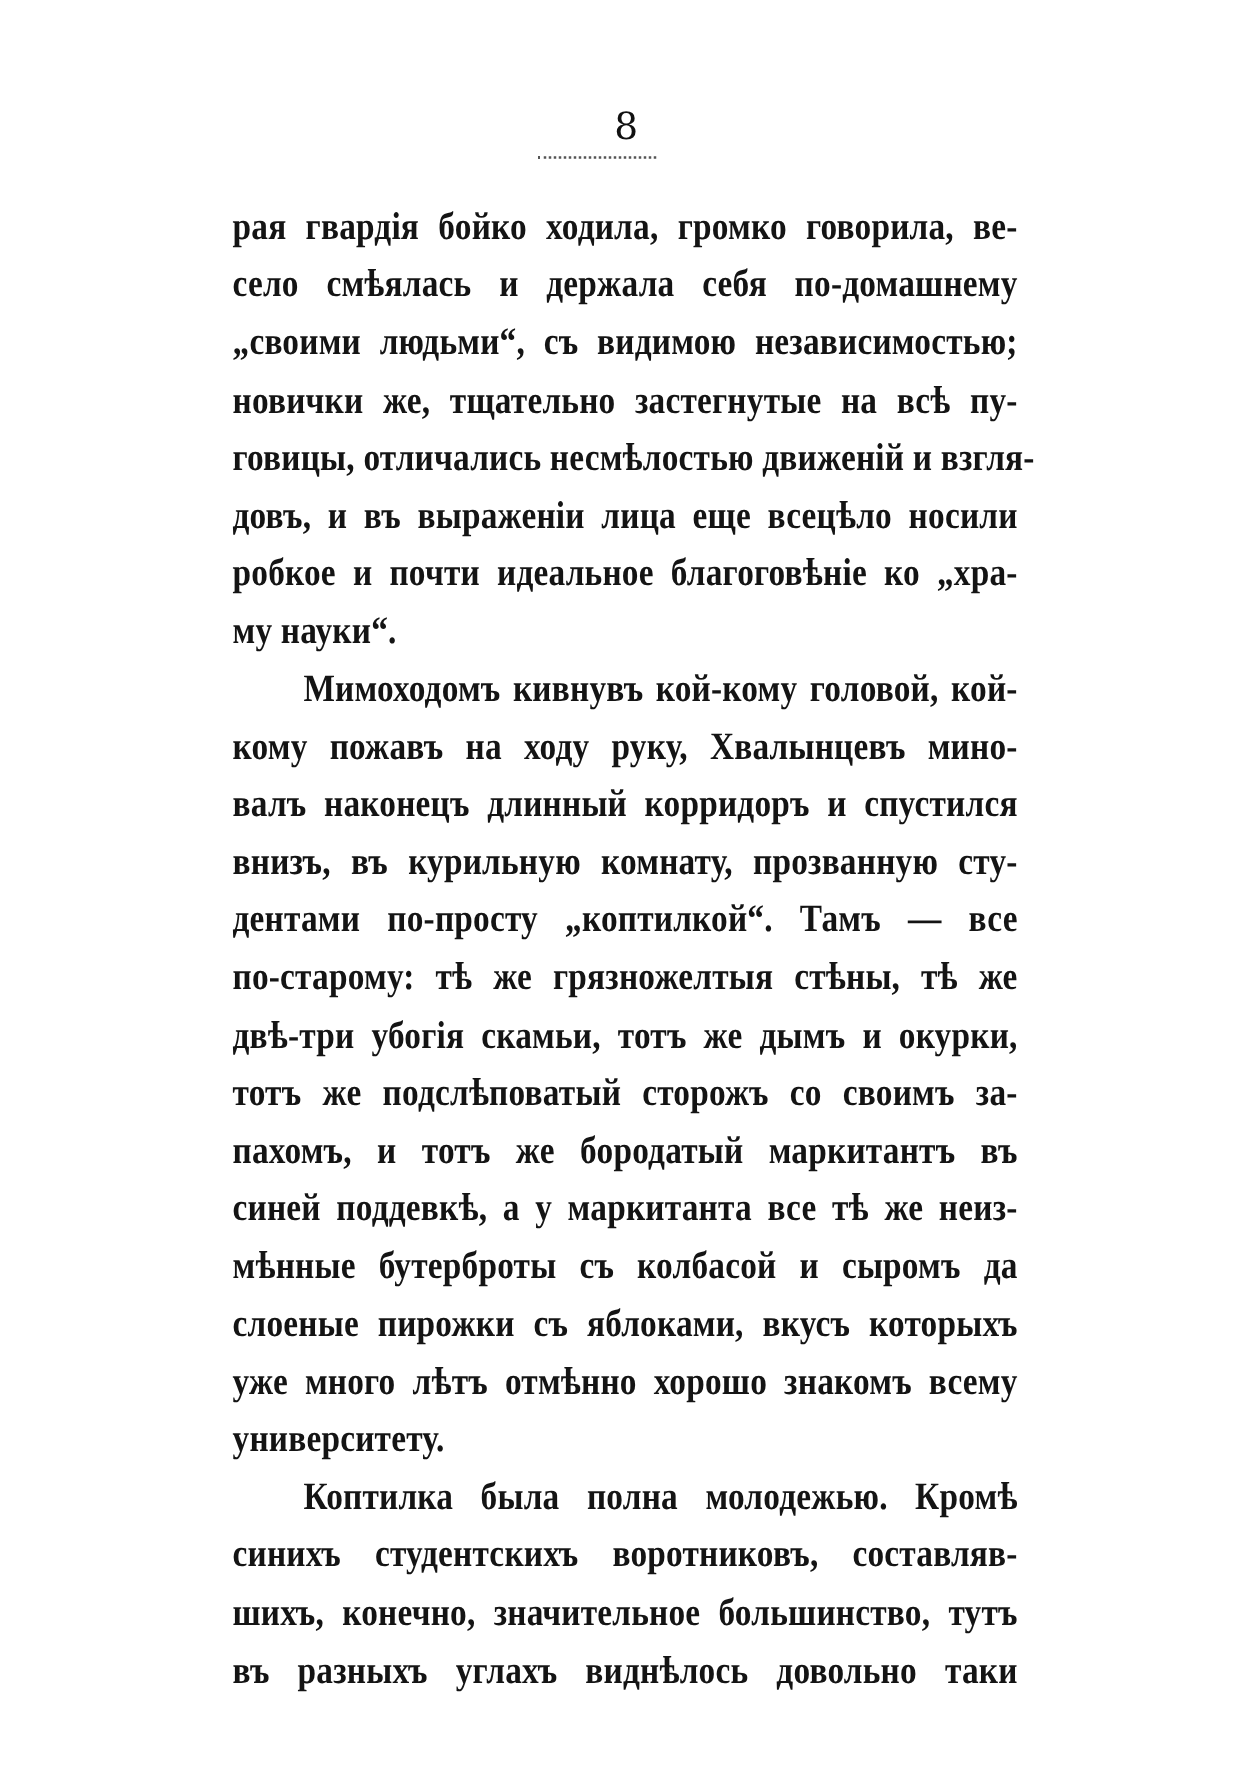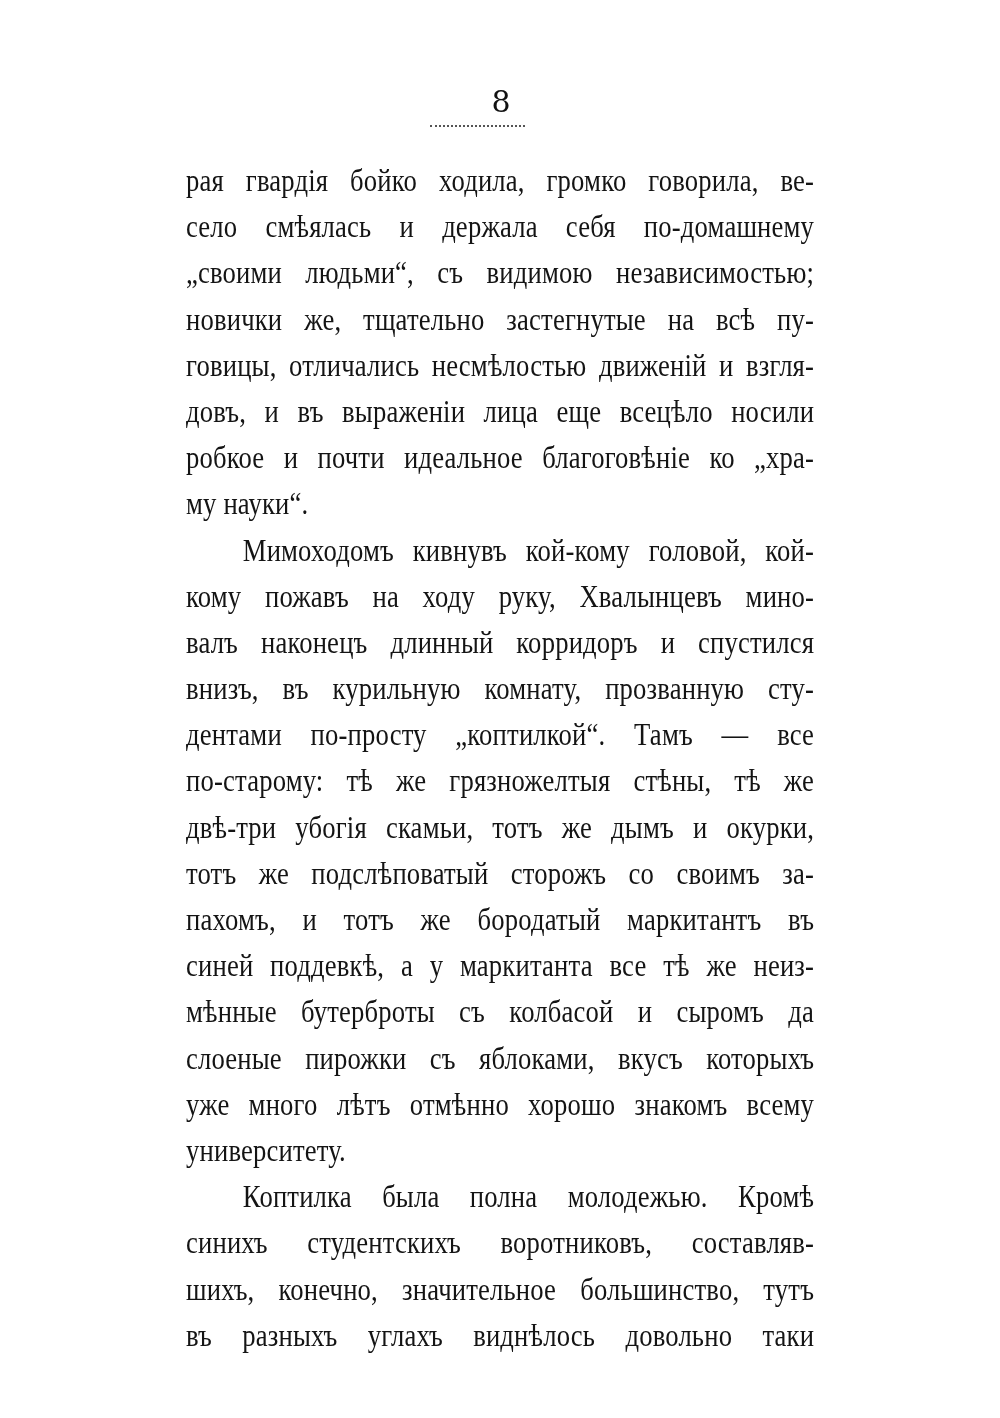--- a/index.html
+++ b/index.html
@@ -6,21 +6,21 @@
   body { width:1000px; height:1418px; position:relative; overflow:hidden; }
   .page { position:absolute; left:0; top:0; width:1000px; height:1418px; background:#fff; }
   .page-number {
     position:absolute; left:486px; top:84px; width:30px; text-align:center;
     font-family:"DejaVu Serif", serif; font-size:30px; color:#111;
   }
   .header-rule {
     position:absolute; left:430px; top:125px; width:95px; height:0;
     border-top:2px dotted #555;
   }
-  .text-block { position:absolute; left:186px; top:158px; width:628px; }
+  .text-block { position:absolute; left:186px; top:158px; width:628px;font-weight:bold; }
   .line {
     display:block; height:46.2px; line-height:46px;
     font-family:"Liberation Serif", serif; font-size:31px; color:#141414;
     text-align:justify; text-align-last:justify; white-space:nowrap;
     letter-spacing:0.2px; transform:scaleX(0.86); transform-origin:left center; width:116.3%;
   }
   .line.indent { padding-left:66px; box-sizing:border-box; }
   .line.last { text-align-last:left; }
 </style>
 </head>

